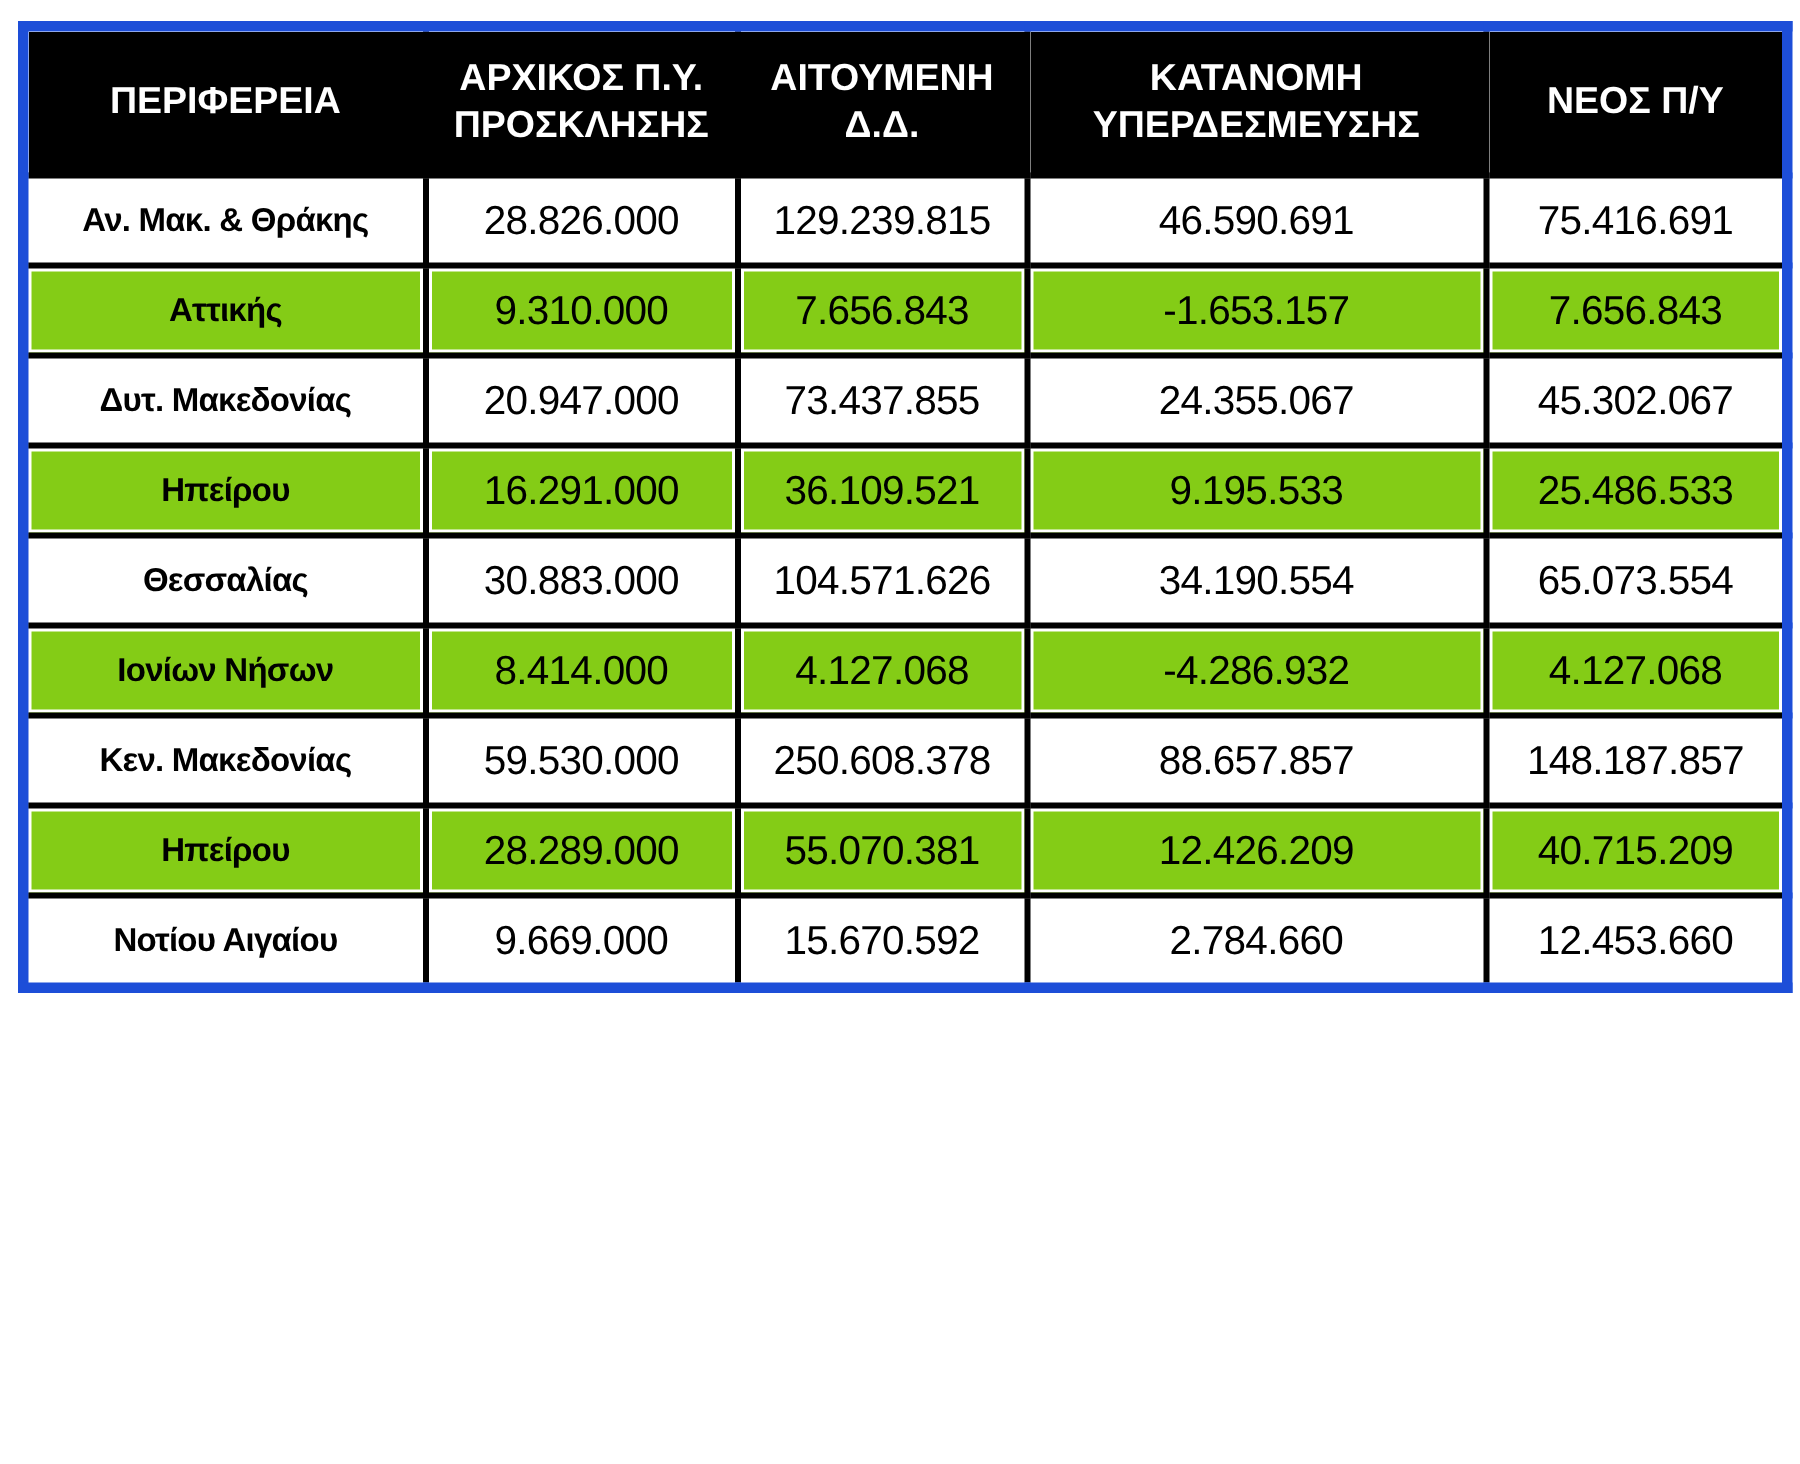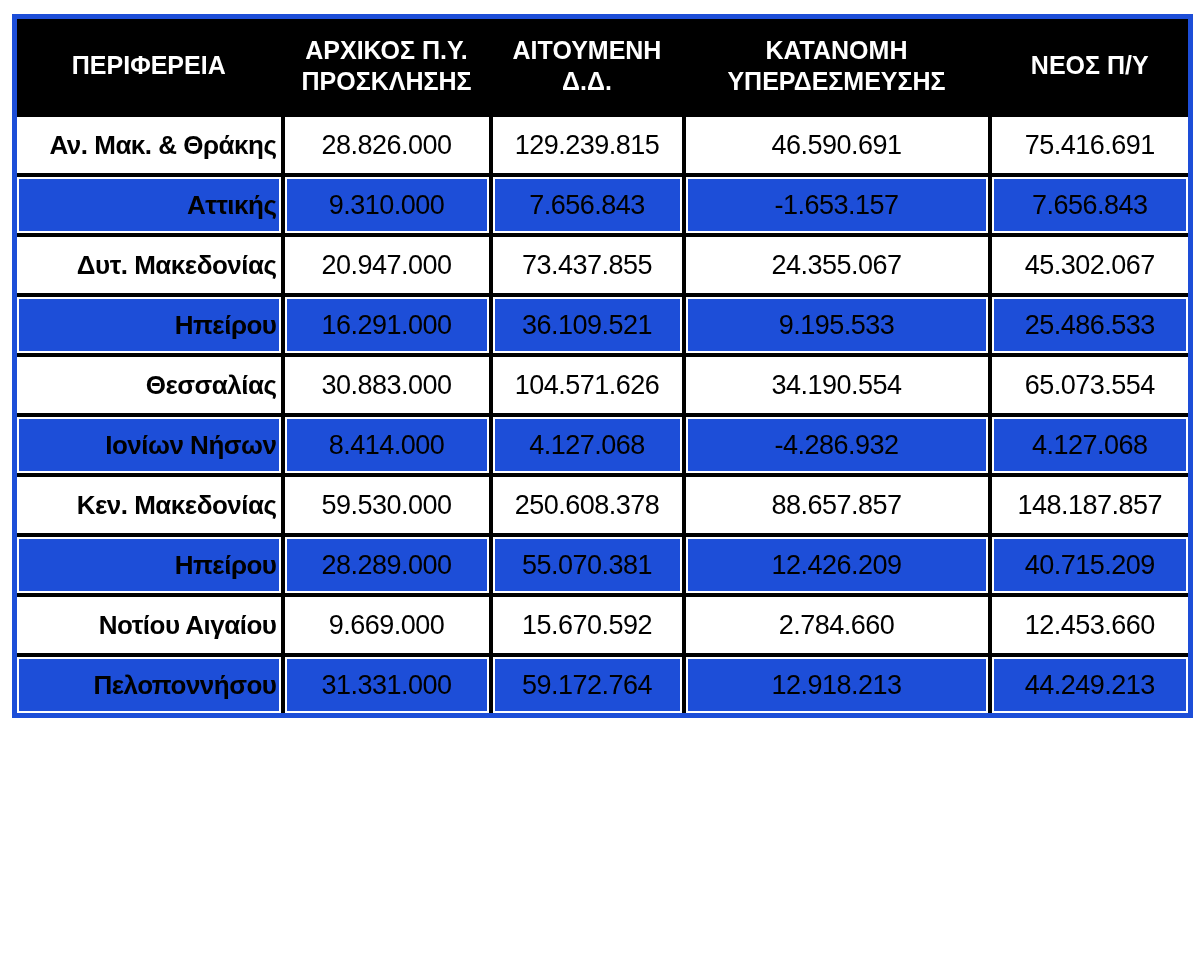--- a/index.html
+++ b/index.html
@@ -12,21 +12,21 @@
     width: 1200px;
     height: 976px;
     box-sizing: border-box;
     padding: 14px 12px;
     background: #ffffff;
   }
   table.budget {
     border-collapse: collapse;
     table-layout: fixed;
     width: 1176px;
-    border: 5px solid #1d4ed8;
+    border: 7px solid #1d4ed8;
   }
   table.budget th,
   table.budget td {
     border: 4px solid #000000;
     text-align: center;
     vertical-align: middle;
     overflow: hidden;
     padding: 0 4px;
   }
   table.budget thead th {
@@ -41,26 +41,25 @@
   table.budget tbody td {
     height: 56px;
     background: #ffffff;
     color: #000000;
     box-shadow: inset 0 0 0 2px #ffffff;
     font-size: 27px;
     letter-spacing: -0.5px;
     white-space: nowrap;
   }
   table.budget tbody tr.alt td {
-    background: #1d4ed8;
+    background: #84cc16;
   }
   table.budget tbody td.region {
     font-weight: bold;
-    font-size: 26px;
-    text-align: right;
+    font-size: 22px;
   }
 </style>
 </head>
 <body>
 
 <div class="page">
   <table class="budget">
     <colgroup>
       <col style="width:268px">
       <col style="width:208px">
@@ -134,22 +133,15 @@
           <td class="num">12.426.209</td>
           <td class="num">40.715.209</td>
         </tr>
         <tr>
           <td class="region">Νοτίου Αιγαίου</td>
           <td class="num">9.669.000</td>
           <td class="num">15.670.592</td>
           <td class="num">2.784.660</td>
           <td class="num">12.453.660</td>
         </tr>
-        <tr class="alt">
-          <td class="region">Πελοποννήσου</td>
-          <td class="num">31.331.000</td>
-          <td class="num">59.172.764</td>
-          <td class="num">12.918.213</td>
-          <td class="num">44.249.213</td>
-        </tr>
       </tbody>
   </table>
 </div>
 
 </body></html>

